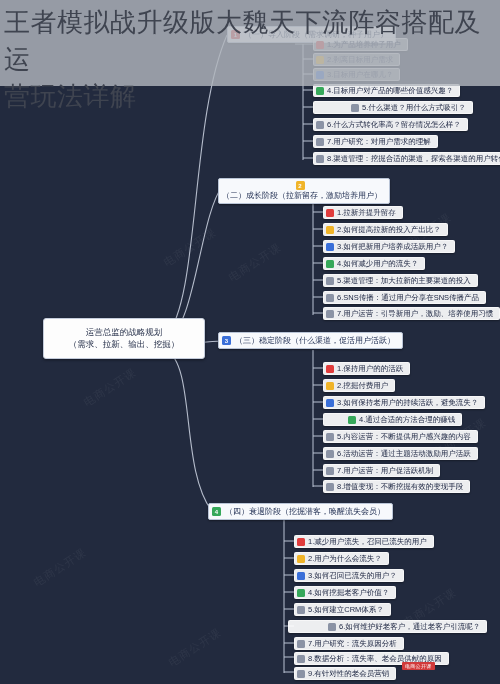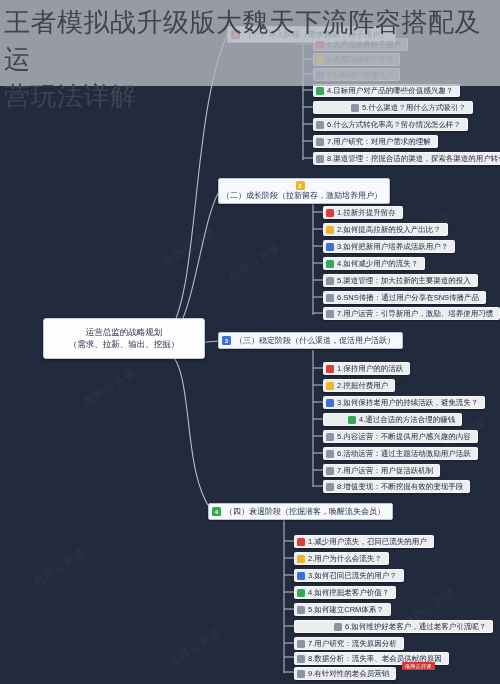--- a/index.html
+++ b/index.html
@@ -318,21 +318,21 @@
     <span class="txt">3.如何召回已流失的用户？</span>
   </div>
   <div class="leaf" style="left:294px;top:586px;">
     <span class="sq" style="background:#36a85a;"></span>
     <span class="txt">4.如何挖掘老客户价值？</span>
   </div>
   <div class="leaf" style="left:294px;top:603px;">
     <span class="sq" style="background:#8b93a5;"></span>
     <span class="txt">5.如何建立CRM体系？</span>
   </div>
-  <div class="leaf" style="left:294px;top:620px;padding-left:39px;">
+  <div class="leaf" style="left:288px;top:620px;padding-left:39px;">
     <span class="sq" style="background:#8b93a5;"></span>
     <span class="txt">6.如何维护好老客户，通过老客户引流呢？</span>
   </div>
   <div class="leaf" style="left:294px;top:637px;">
     <span class="sq" style="background:#8b93a5;"></span>
     <span class="txt">7.用户研究：流失原因分析</span>
   </div>
   <div class="leaf" style="left:294px;top:652px;">
     <span class="sq" style="background:#8b93a5;"></span>
     <span class="txt">8.数据分析：流失率、老会员供献的原因</span>

